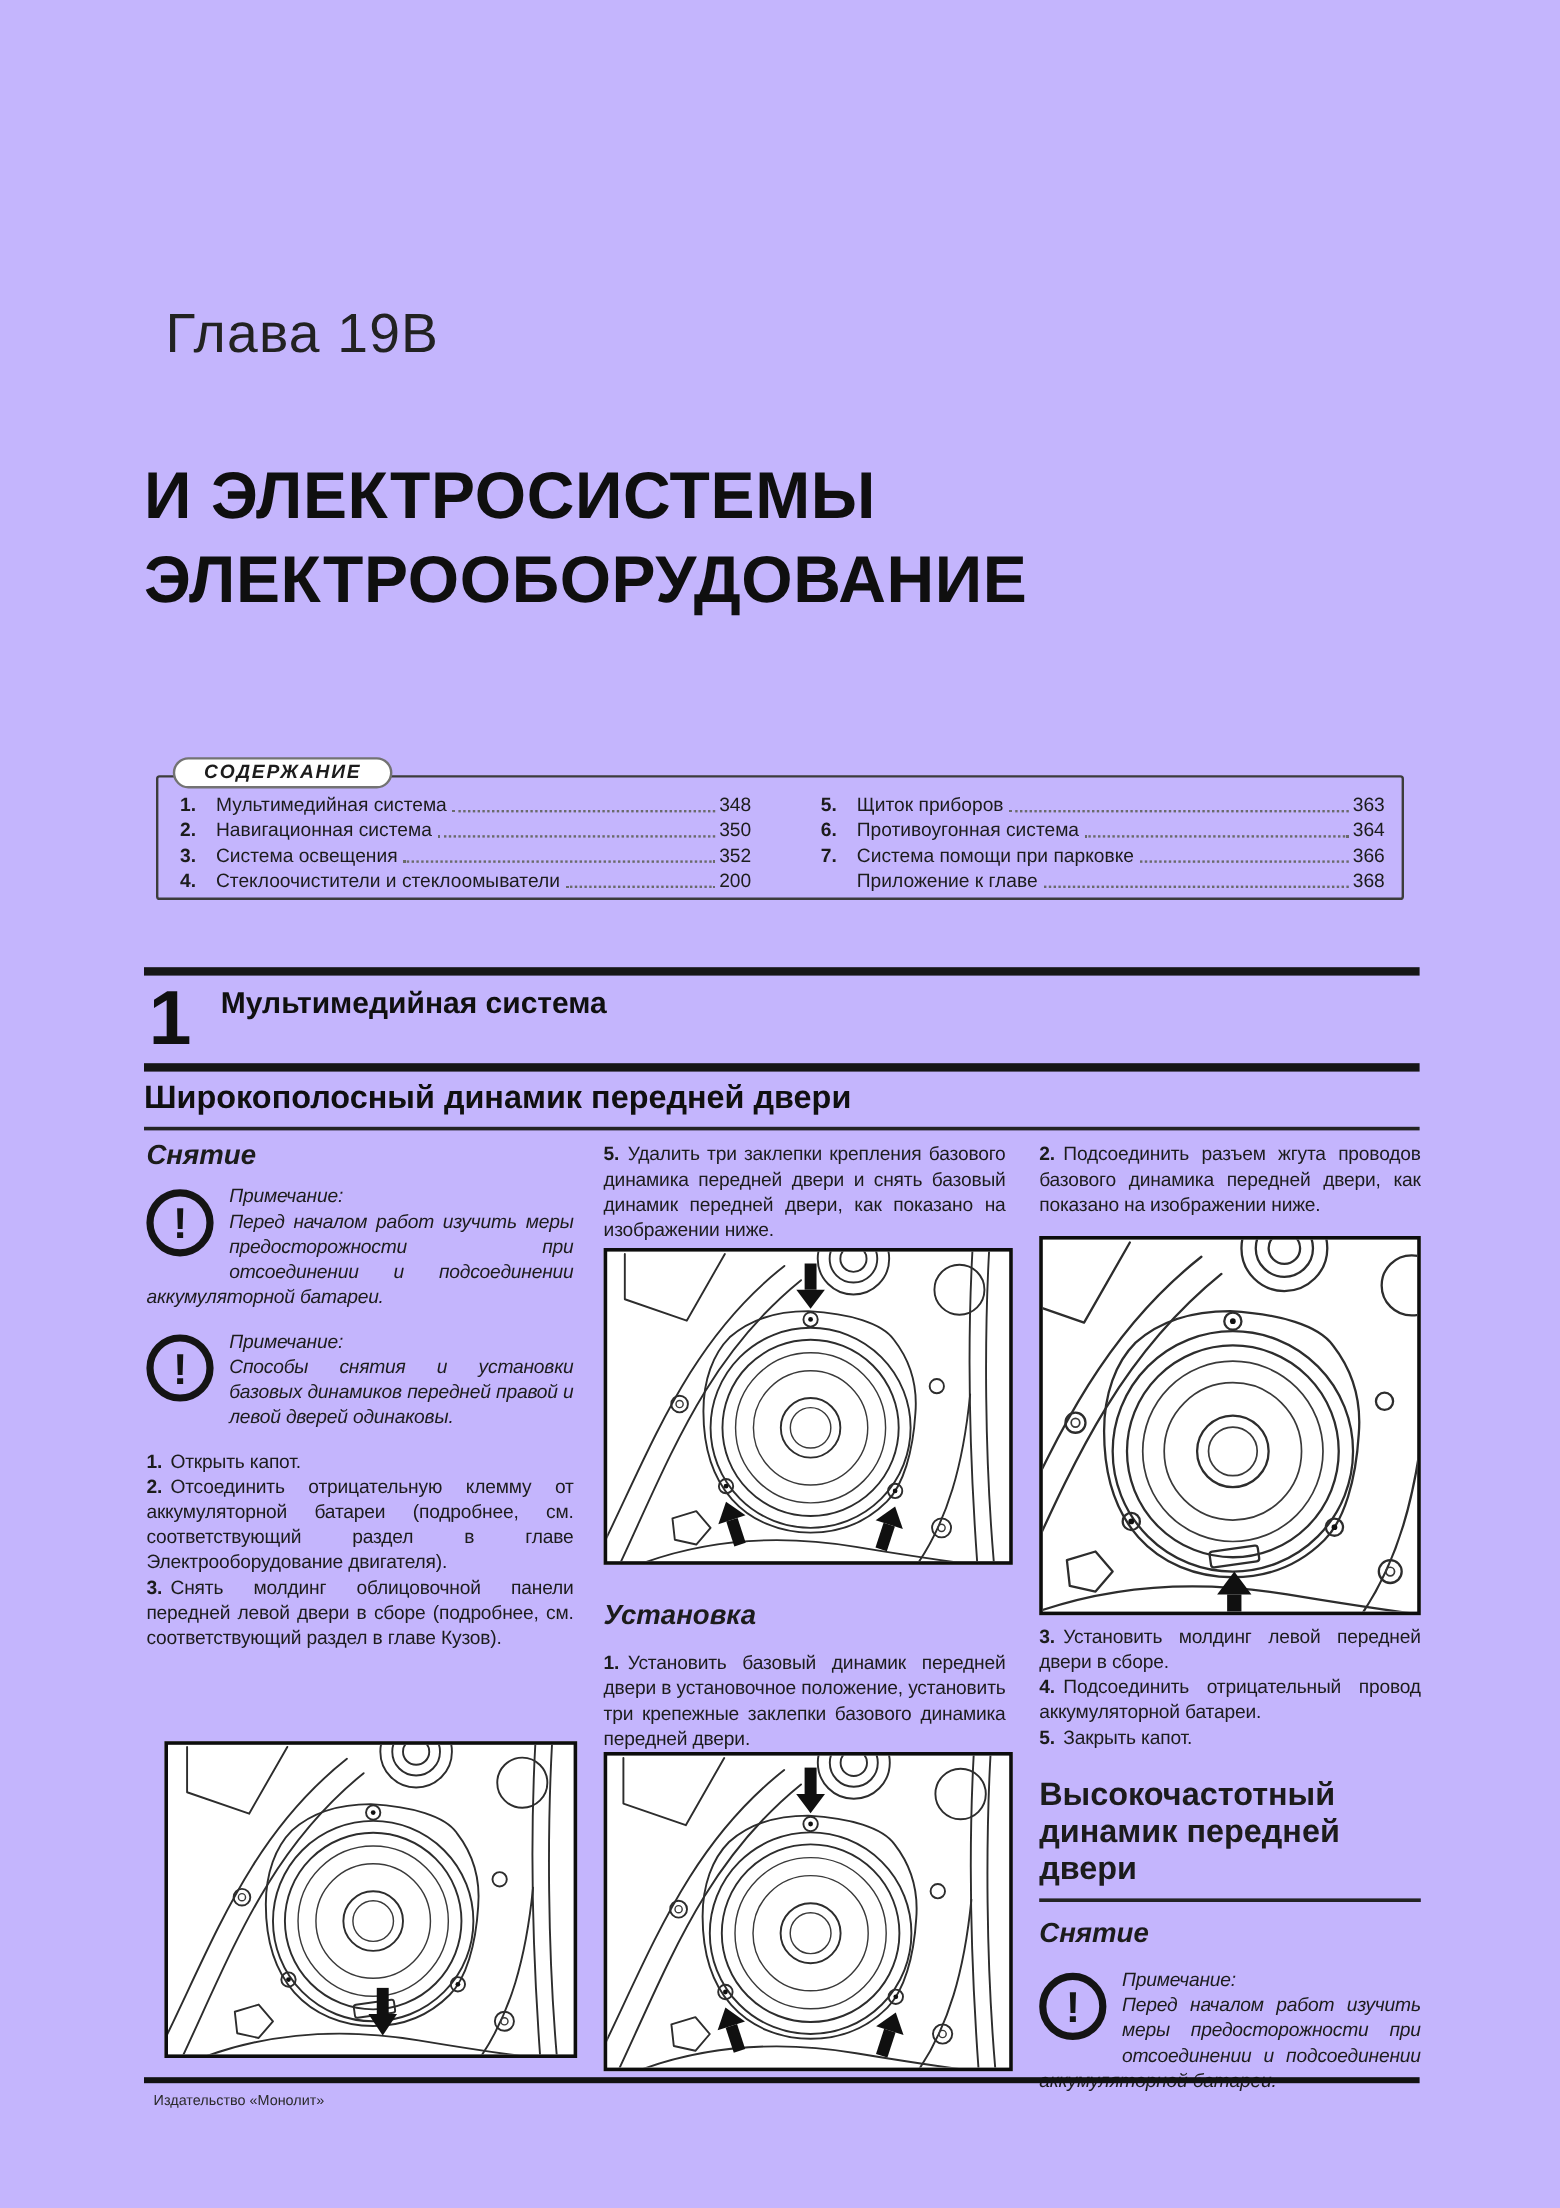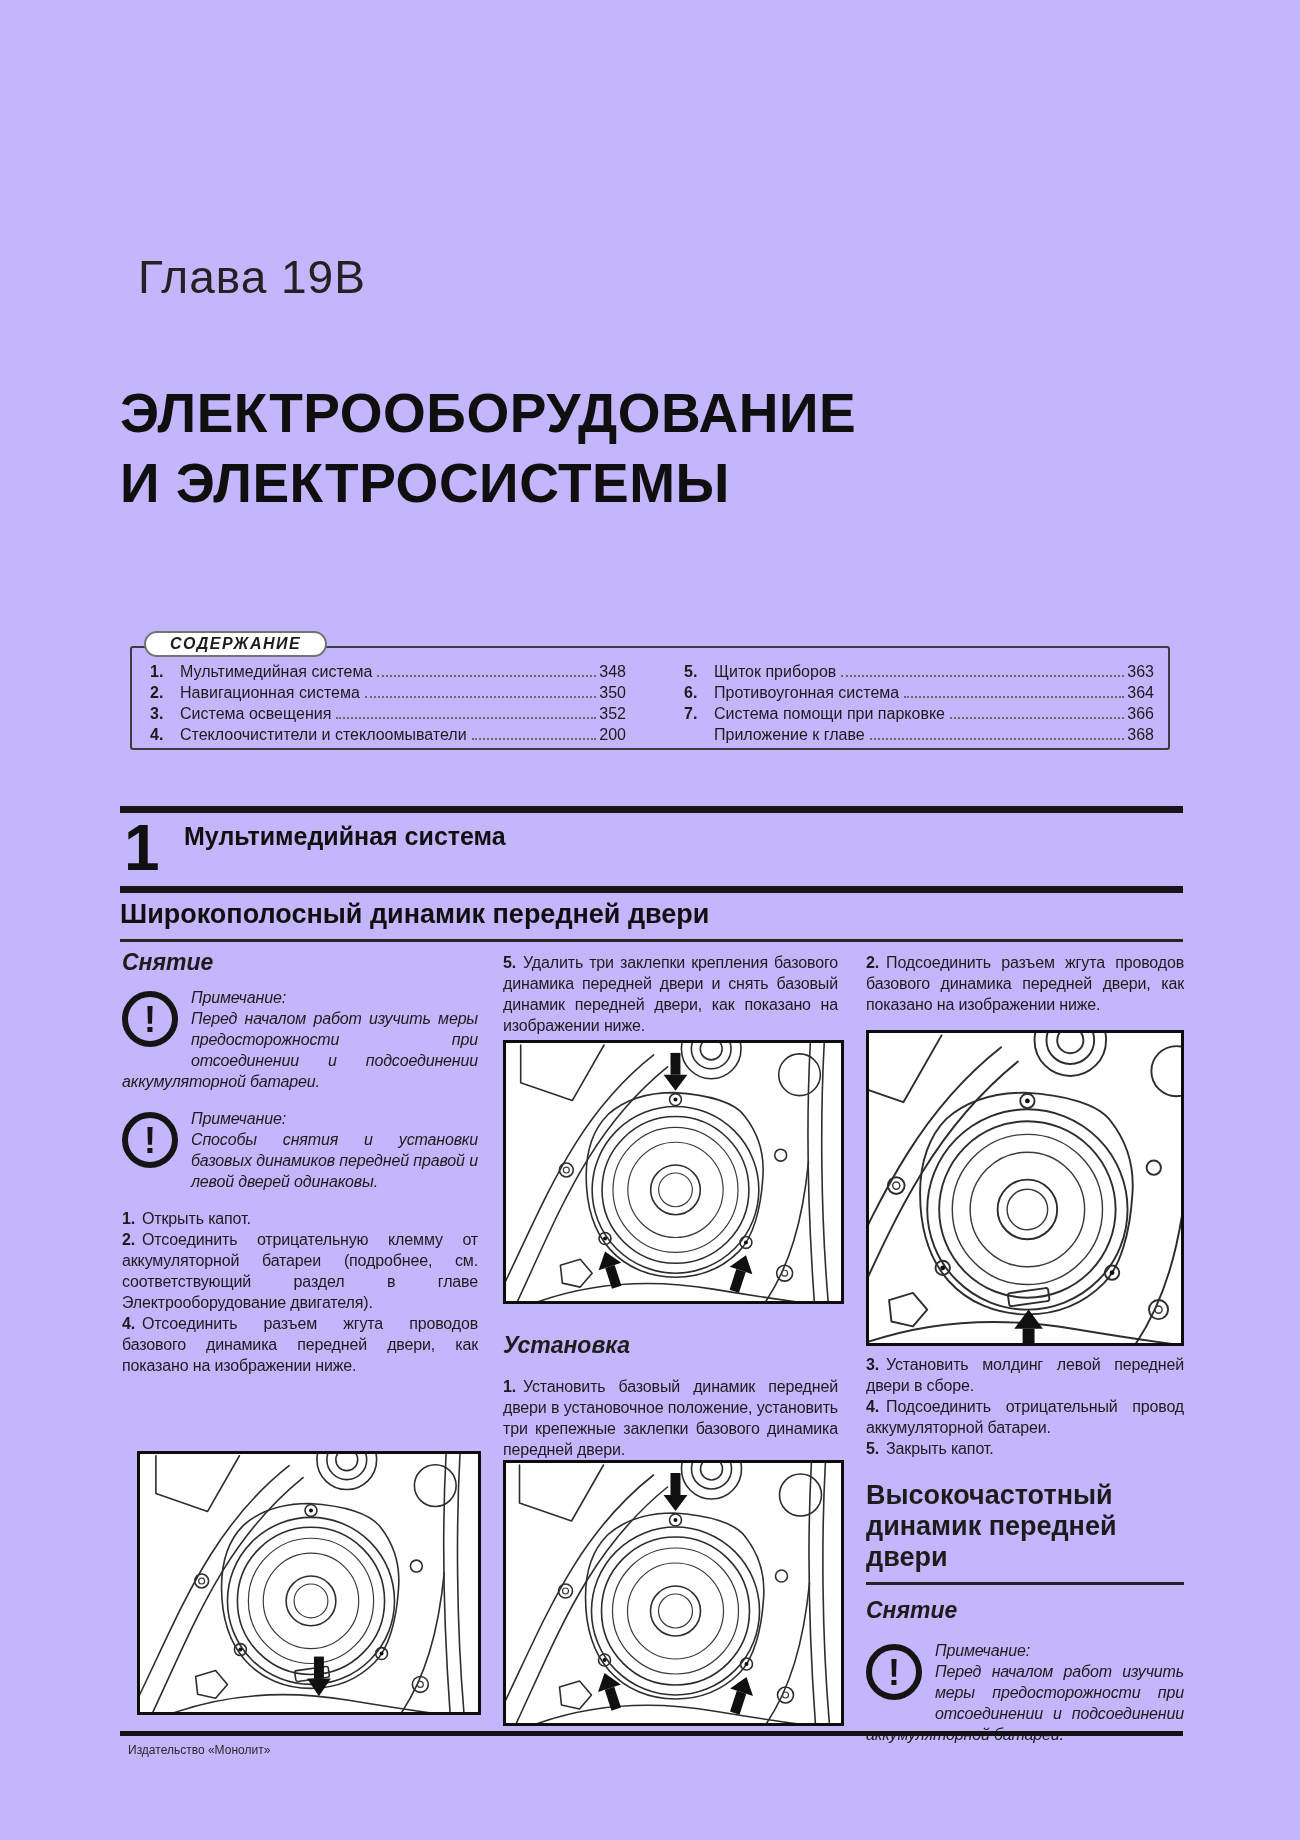--- a/index.html
+++ b/index.html
@@ -100,22 +100,22 @@
           <circle class="art-thin" cx="282" cy="232" r="3"></circle>
       </g>
       <g id="tabconn">
         <rect class="art" x="156" y="216" width="34" height="11" rx="2" transform="rotate(-8 173 221)"></rect>
       </g>
     </defs>
   </svg>
 
   <div class="abs chapter-label">Глава 19В</div>
   <div class="abs main-title">
+    <div>И ЭЛЕКТРОСИСТЕМЫ</div>
     <div>ЭЛЕКТРООБОРУДОВАНИЕ</div>
-    <div>И ЭЛЕКТРОСИСТЕМЫ</div>
   </div>
 
   <div class="abs toc-box">
     <div class="toc-col l">
       <div class="toc-row">
         <span class="toc-num">1.</span>
         <span class="toc-title">Мультимедийная система</span>
         <span class="toc-leader"></span>
         <span class="toc-page">348</span>
       </div>
@@ -186,21 +186,21 @@
 
     <div class="note">
       <span class="note-icon">!</span>
       <span class="note-label">Примечание:</span>
       <span>Способы снятия и установки базовых динамиков передней правой и левой дверей одинаковы.</span>
     </div>
 
     <div style="margin-top:13px">
       <p class="step"><b>1.</b><span>Открыть капот.</span></p>
       <p class="step"><b>2.</b><span>Отсоединить отрицательную клемму от аккумуляторной батареи (подробнее, см. соответствующий раздел в главе Электрооборудование двигателя).</span></p>
-      <p class="step"><b>4.</b><span>Отсоединить разъем жгута проводов базового динамика передней двери, как показано на изображении ниже.</span></p>
+      <p class="step"><b>3.</b><span>Снять молдинг облицовочной панели передней левой двери в сборе (подробнее, см. соответствующий раздел в главе Кузов).</span></p>
     </div>
 
     <div class="figure" style="left:15px;top:499px;width:338px;height:258px">
       <svg viewBox="0 0 340 260" preserveAspectRatio="xMidYMid slice">
         <use href="#doorart"></use>
           <use href="#tabconn"></use>
         <g>
           <rect class="arrow" x="175" y="204" width="10" height="22"></rect>
           <polygon class="arrow" points="168,226 192,226 180,244"></polygon>
         </g>

